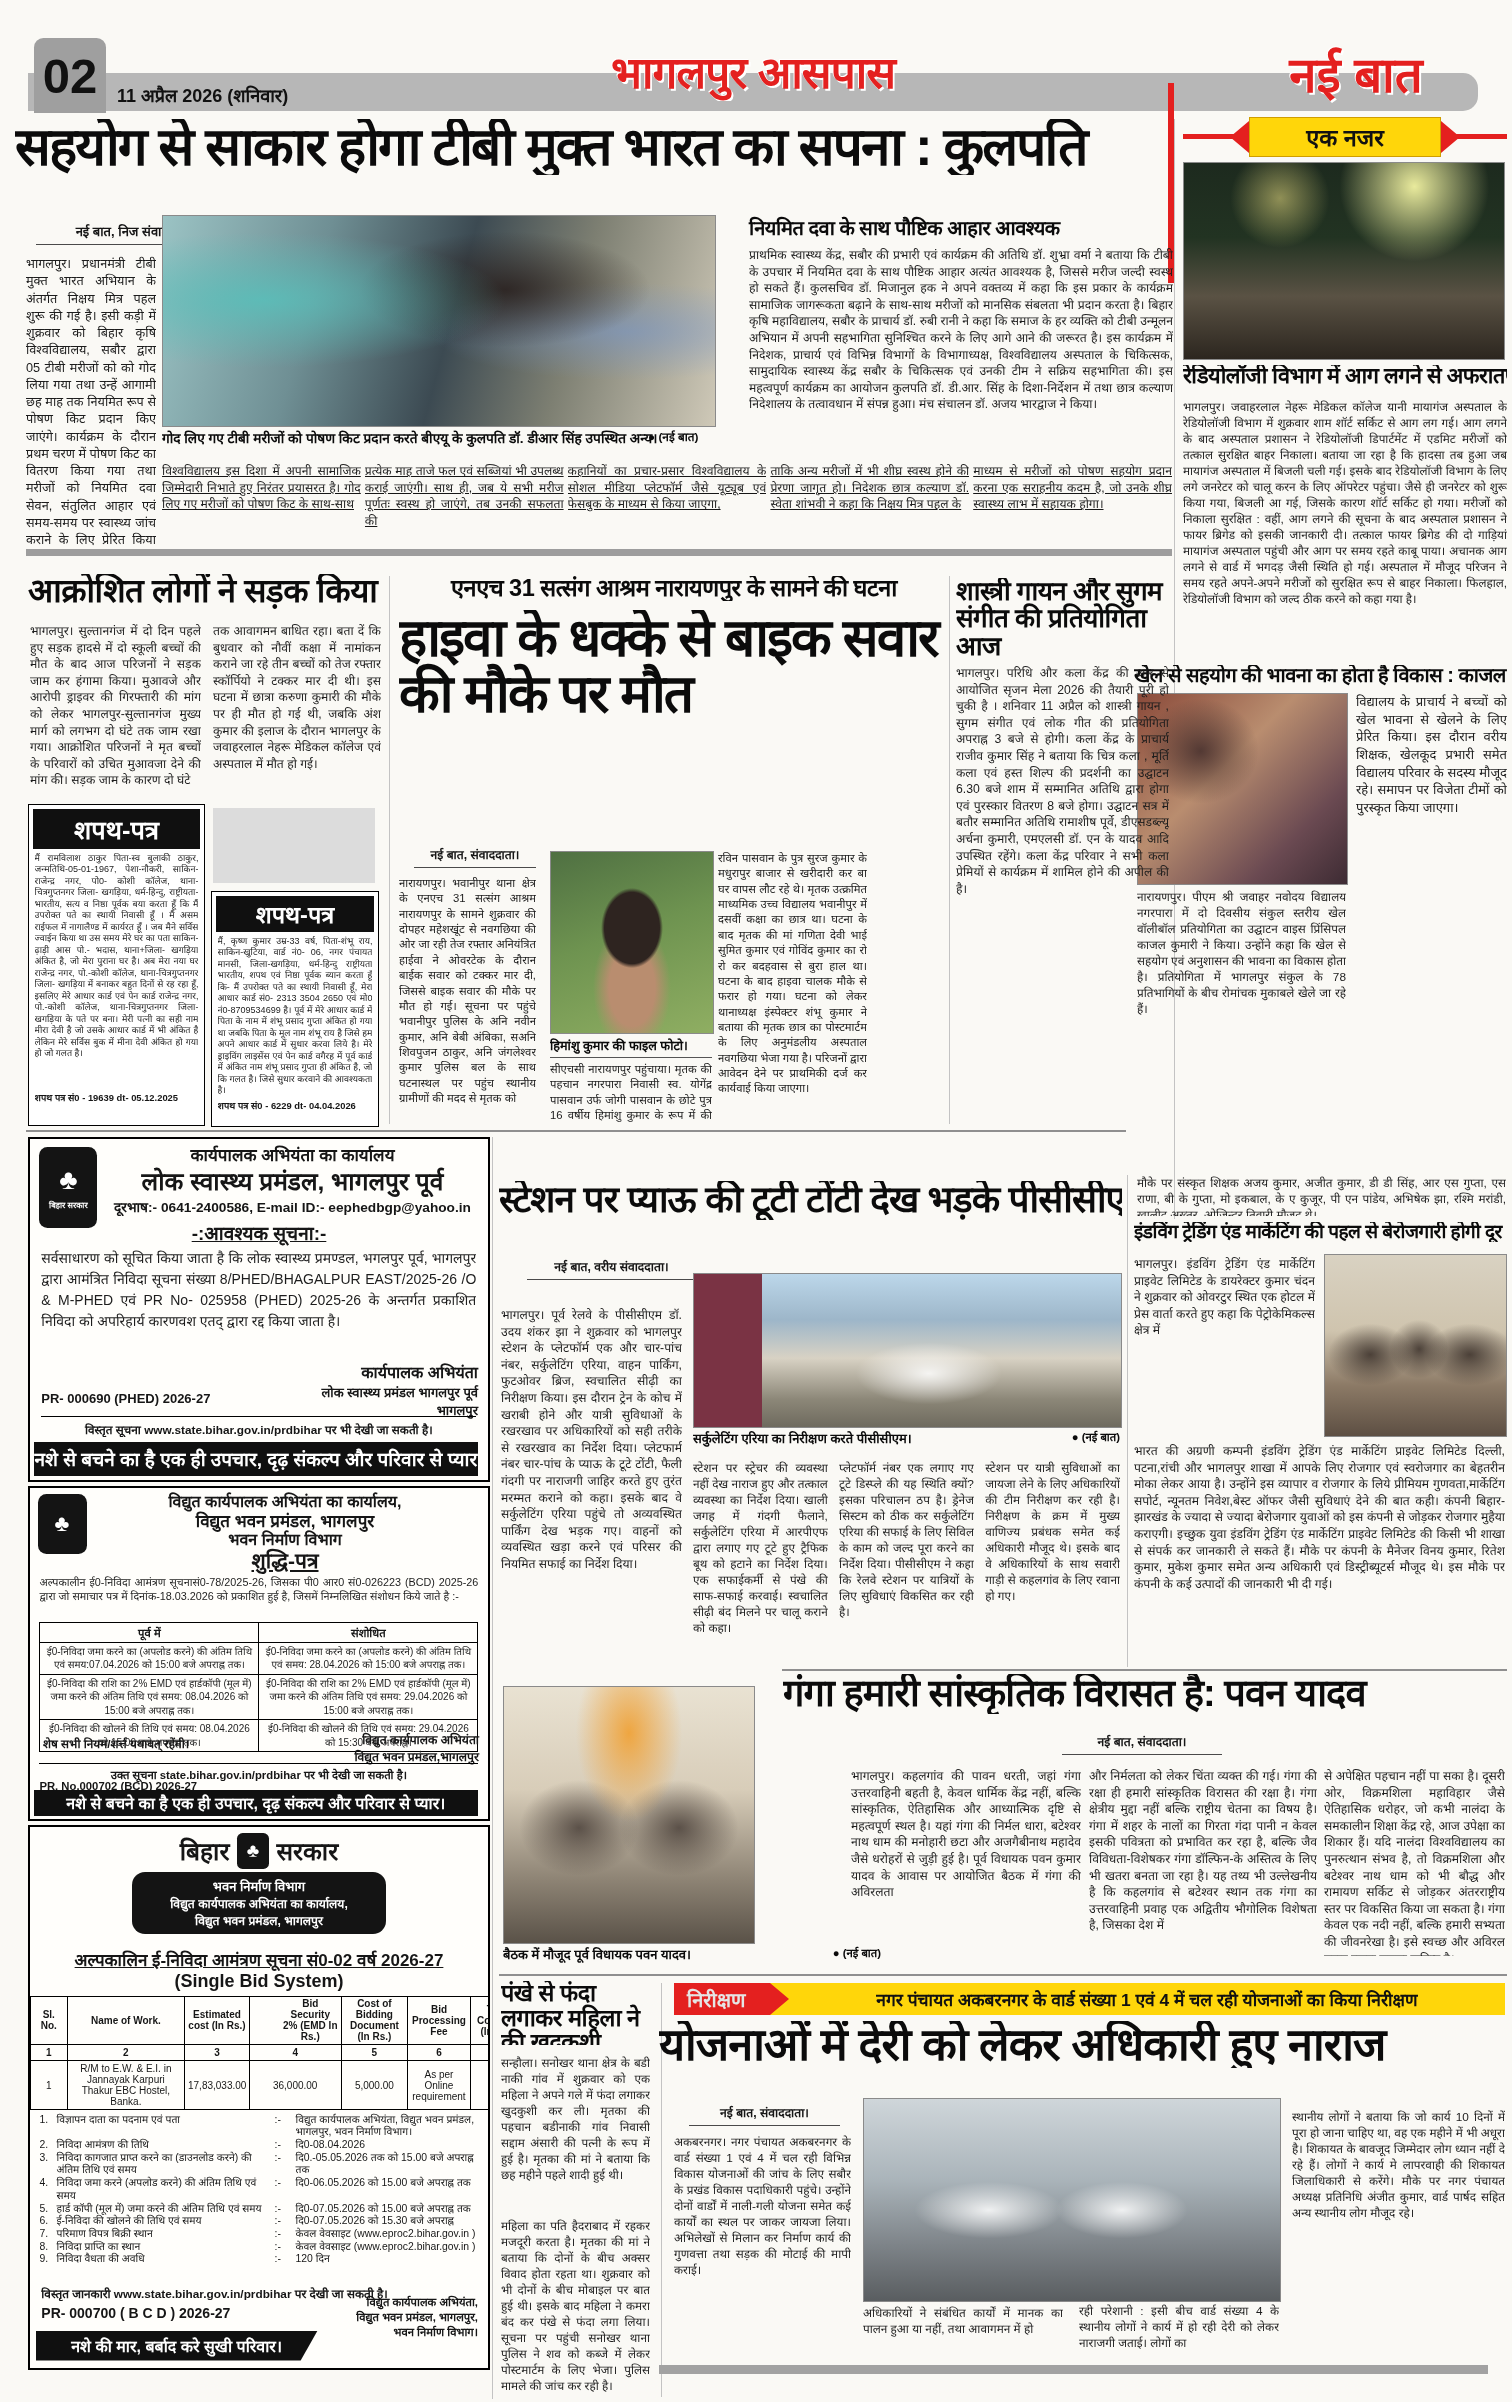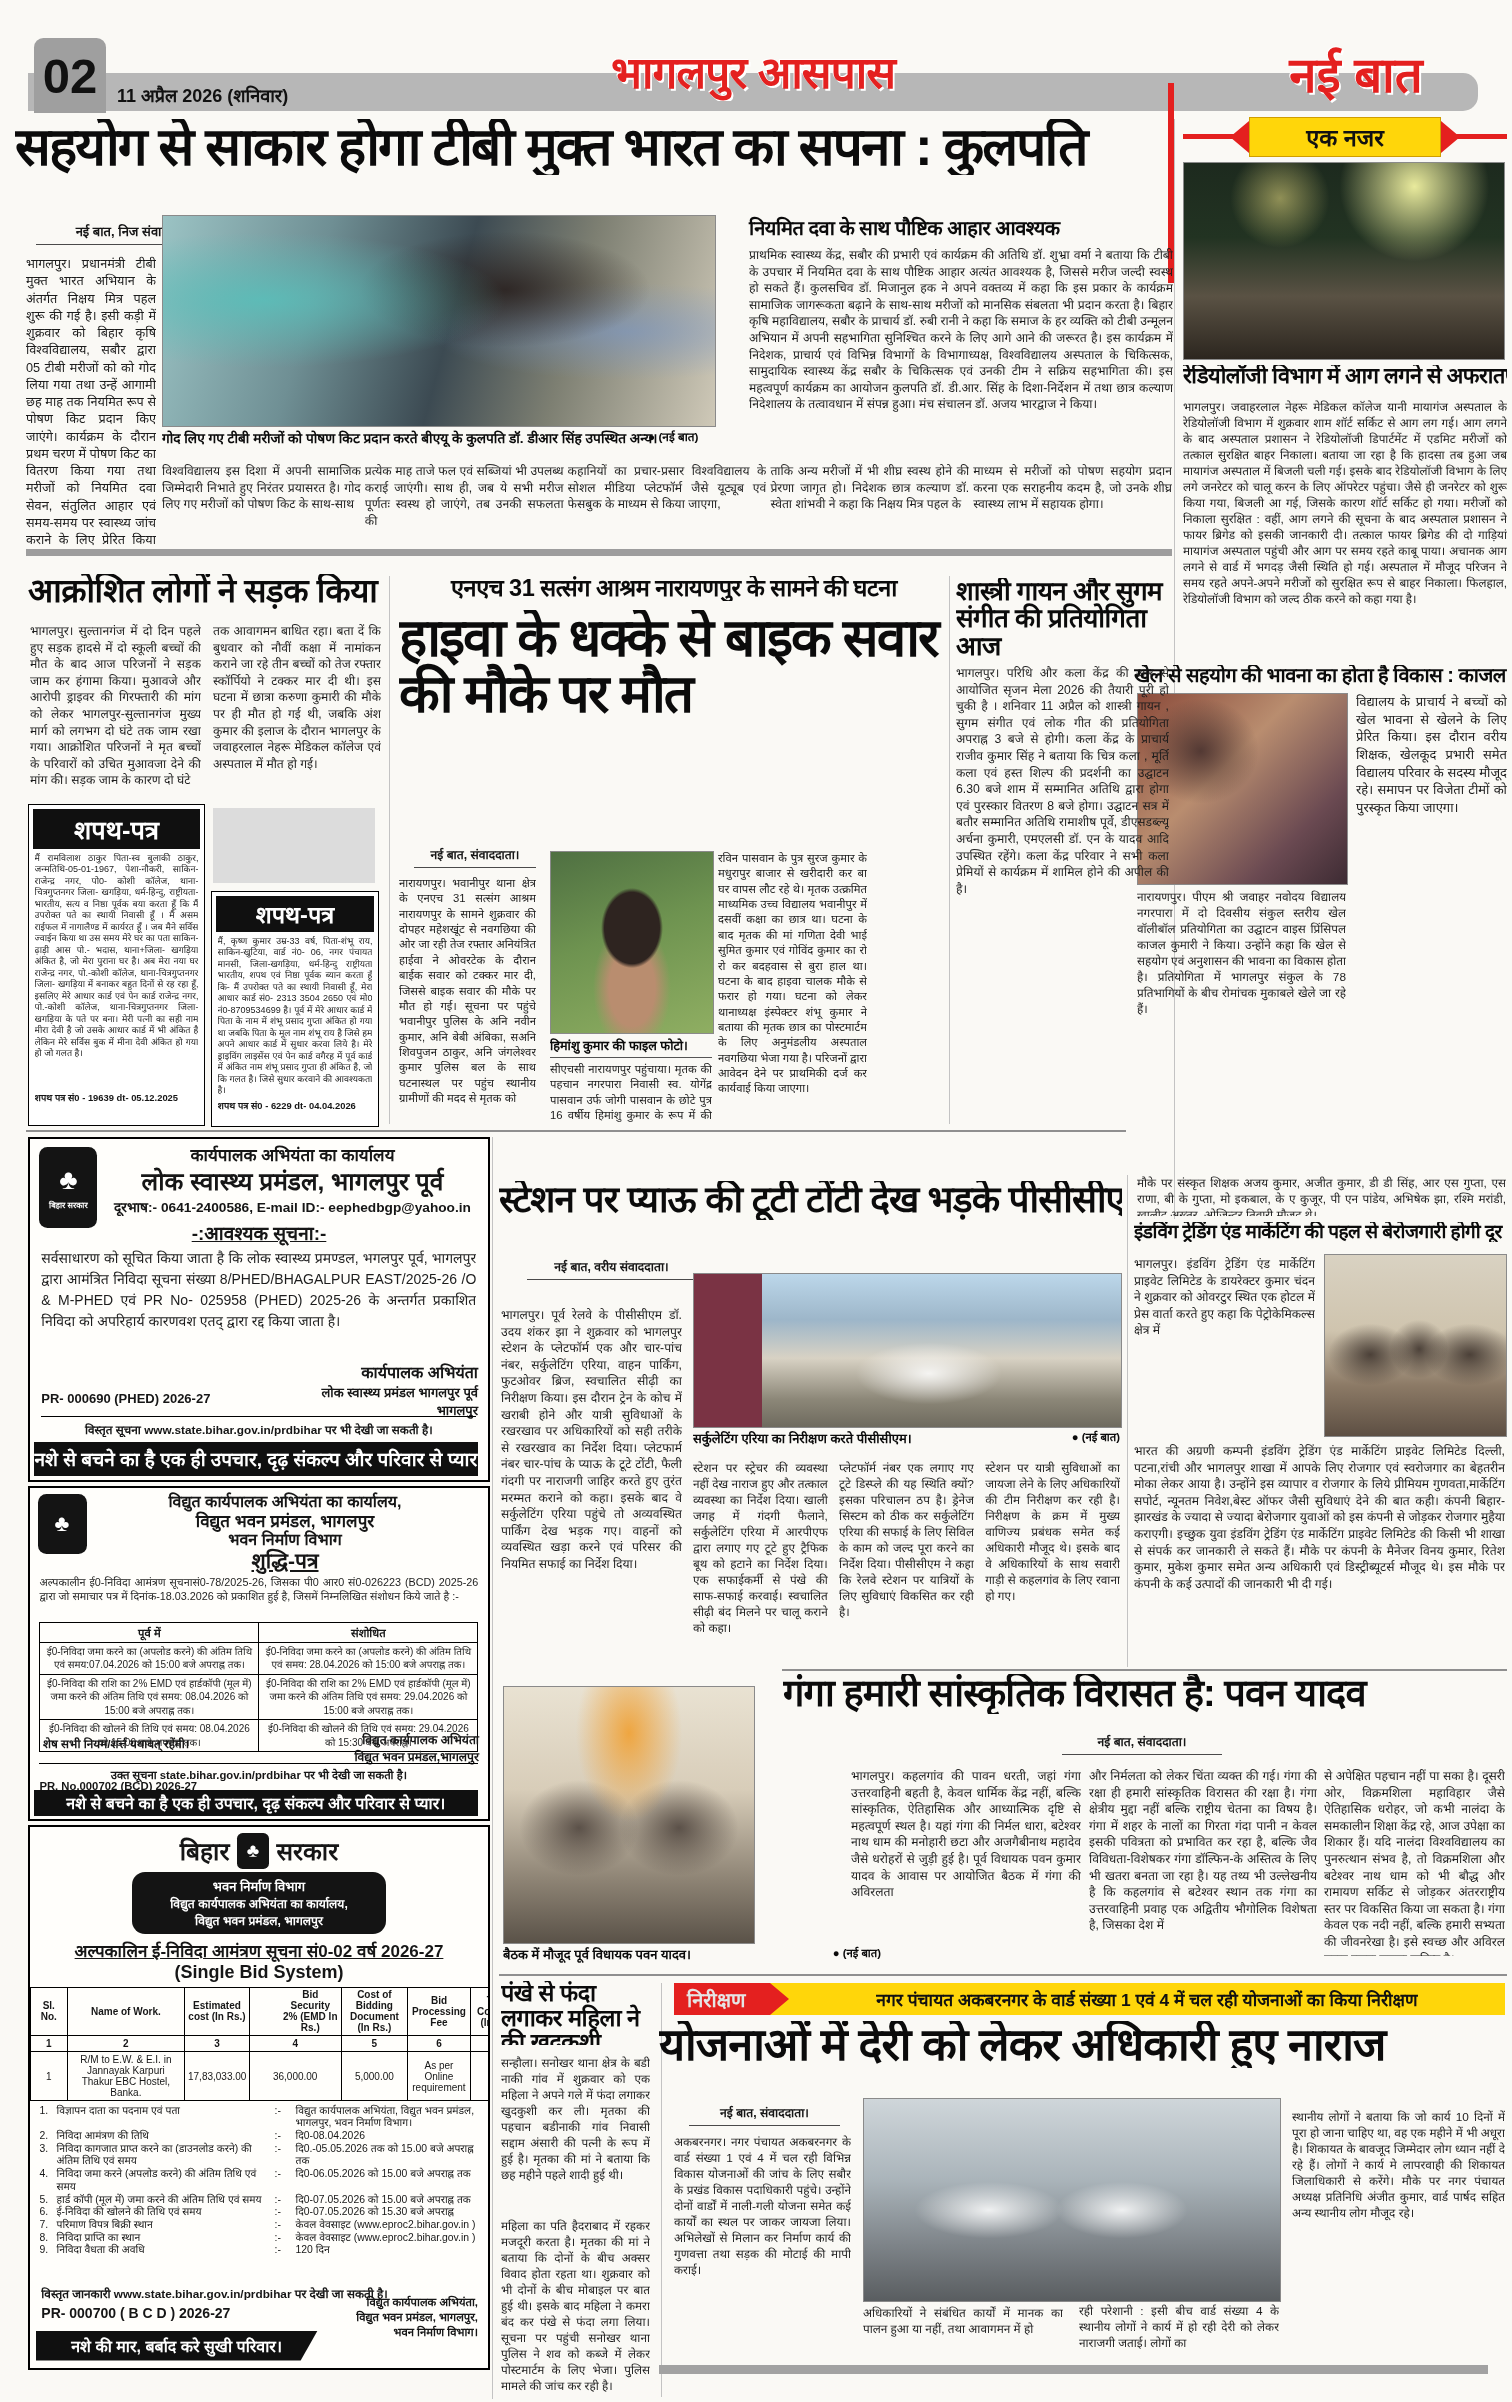--- a/index.html
+++ b/index.html
@@ -46,21 +46,21 @@
       radial-gradient(ellipse at 18% 40%, rgba(90,190,185,.9) 0%, rgba(90,190,185,0) 38%),
       radial-gradient(ellipse at 62% 35%, rgba(40,30,28,.85) 0%, rgba(40,30,28,0) 30%),
       radial-gradient(ellipse at 84% 55%, rgba(120,150,200,.6) 0%, rgba(120,150,200,0) 30%),
       linear-gradient(105deg,#9bc3c4 0%,#6f8f94 28%,#3c4a52 52%,#7d7f72 72%,#cfc9b8 100%);"></div>
   <div class="abs cap" style="left:162px;top:428px;width:556px;font-size:13.7px;">गोद लिए गए टीबी मरीजों को पोषण किट प्रदान करते बीएयू के कुलपति डॉ. डीआर सिंह उपस्थित अन्य।</div>
   <div class="abs cap" style="left:648px;top:428px;width:104px;font-size:11.8px;white-space:nowrap;">● (नई बात)</div>
 
   <div class="abs hl" style="left:749px;top:218px;width:424px;font-size:20px;">नियमित दवा के साथ पौष्टिक आहार आवश्यक</div>
   <div class="abs bt" style="left:749px;top:247px;width:424px;height:177px;font-size:12.2px;">प्राथमिक स्वास्थ्य केंद्र, सबौर की प्रभारी एवं कार्यक्रम की अतिथि डॉ. शुभ्रा वर्मा ने बताया कि टीबी के उपचार में नियमित दवा के साथ पौष्टिक आहार अत्यंत आवश्यक है, जिससे मरीज जल्दी स्वस्थ हो सकते हैं। कुलसचिव डॉ. मिजानुल हक ने अपने वक्तव्य में कहा कि इस प्रकार के कार्यक्रम सामाजिक जागरूकता बढ़ाने के साथ-साथ मरीजों को मानसिक संबलता भी प्रदान करता है। बिहार कृषि महाविद्यालय, सबौर के प्राचार्य डॉ. रुबी रानी ने कहा कि समाज के हर व्यक्ति को टीबी उन्मूलन अभियान में अपनी सहभागिता सुनिश्चित करने के लिए आगे आने की जरूरत है। इस कार्यक्रम में निदेशक, प्राचार्य एवं विभिन्न विभागों के विभागाध्यक्ष, विश्वविद्यालय अस्पताल के चिकित्सक, सामुदायिक स्वास्थ्य केंद्र सबौर के चिकित्सक एवं उनकी टीम ने सक्रिय सहभागिता की। इस महत्वपूर्ण कार्यक्रम का आयोजन कुलपति डॉ. डी.आर. सिंह के दिशा-निर्देशन में तथा छात्र कल्याण निदेशालय के तत्वावधान में संपन्न हुआ। मंच संचालन डॉ. अजय भारद्वाज ने किया।</div>
 
-  <div class="abs cols" style="left:162px;top:463px;width:1010px;height:81px;gap:4px;">
+  <div class="abs cols" style="left:162px;top:463px;width:1010px;height:81px;gap:4px;text-decoration:underline;">
     <div class="bt" style="font-size:12.2px;">विश्वविद्यालय इस दिशा में अपनी सामाजिक जिम्मेदारी निभाते हुए निरंतर प्रयासरत है। गोद लिए गए मरीजों को पोषण किट के साथ-साथ</div>
     <div class="bt" style="font-size:12.2px;">प्रत्येक माह ताजे फल एवं सब्जियां भी उपलब्ध कराई जाएंगी। साथ ही, जब ये सभी मरीज पूर्णतः स्वस्थ हो जाएंगे, तब उनकी सफलता की</div>
     <div class="bt" style="font-size:12.2px;">कहानियों का प्रचार-प्रसार विश्वविद्यालय के सोशल मीडिया प्लेटफॉर्म जैसे यूट्यूब एवं फेसबुक के माध्यम से किया जाएगा,</div>
     <div class="bt" style="font-size:12.2px;">ताकि अन्य मरीजों में भी शीघ्र स्वस्थ होने की प्रेरणा जागृत हो। निदेशक छात्र कल्याण डॉ. स्वेता शांभवी ने कहा कि निक्षय मित्र पहल के</div>
     <div class="bt" style="font-size:12.2px;">माध्यम से मरीजों को पोषण सहयोग प्रदान करना एक सराहनीय कदम है, जो उनके शीघ्र स्वास्थ्य लाभ में सहायक होगा।</div>
   </div>
   <div class="abs hr" style="left:26px;top:549px;width:1146px;height:6.6px;"></div>
 
   <div class="abs vl" style="left:1174px;top:119px;height:1100px;"></div>
 
@@ -200,21 +200,21 @@
       <span class="gov-logo" style="width:32px;height:36px;border-radius:5.6px;">
           <span style="font-size:19px;">♣</span>
         </span>
       <span style="font-size:24.5px;font-weight:900;">सरकार</span>
     </div>
     <div style="margin:3.8px auto 0;width:247px;background:#141414;color:#fff;border-radius:13px;text-align:center;padding:4.7px 3.8px;">
       <div style="font-size:13px;font-weight:bold;">भवन निर्माण विभाग</div>
       <div style="font-size:12.2px;font-weight:bold;">विद्युत कार्यपालक अभियंता का कार्यालय,</div>
       <div style="font-size:12.2px;font-weight:bold;">विद्युत भवन प्रमंडल, भागलपुर</div>
     </div>
-    <div class="nw" style="text-align:center;font-size:17px;font-weight:900;text-decoration:underline;margin-top:5px;">अल्पकालिन ई-निविदा आमंत्रण सूचना सं0-02 वर्ष 2026-27</div>
+    <div class="nw" style="text-align:center;font-size:17px;font-weight:900;text-decoration:underline;margin-top:14px;">अल्पकालिन ई-निविदा आमंत्रण सूचना सं0-02 वर्ष 2026-27</div>
     <div class="nw" style="text-align:center;font-size:18px;font-weight:900;">(Single Bid System)</div>
     <table class="adtable" style="width:439px;margin:3.8px auto 0;font-size:10px;">
       <tbody>
           <tr style="font-weight:bold;text-align:center;">
         <td style="width:30px;">Sl. No.</td>
         <td style="width:111px;">Name of Work.</td>
         <td style="width:58px;">Estimated cost (In Rs.)</td>
         <td style="width:55px;padding-left:33px;">Bid Security 2% (EMD In Rs.)</td>
         <td style="width:60px;">Cost of Bidding Document (In Rs.)</td>
         <td style="width:56px;">Bid Processing Fee</td>

